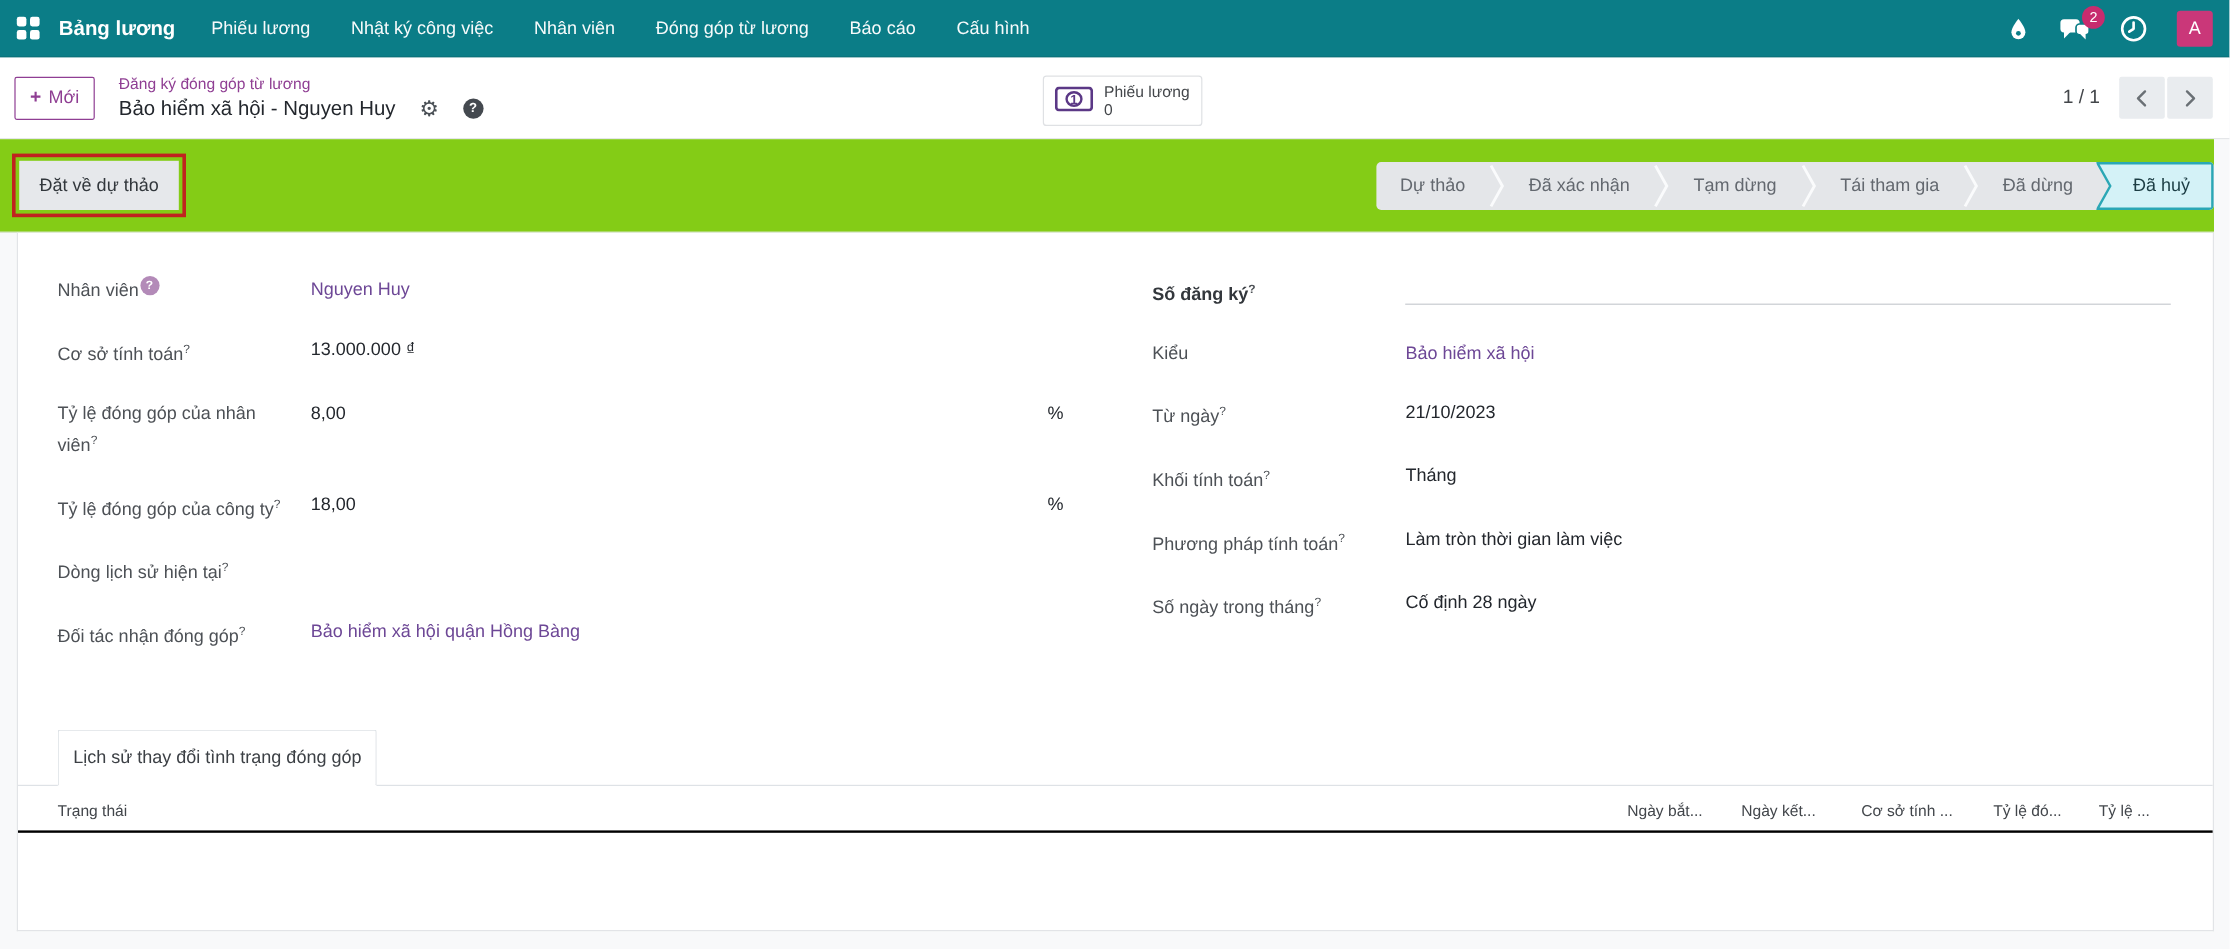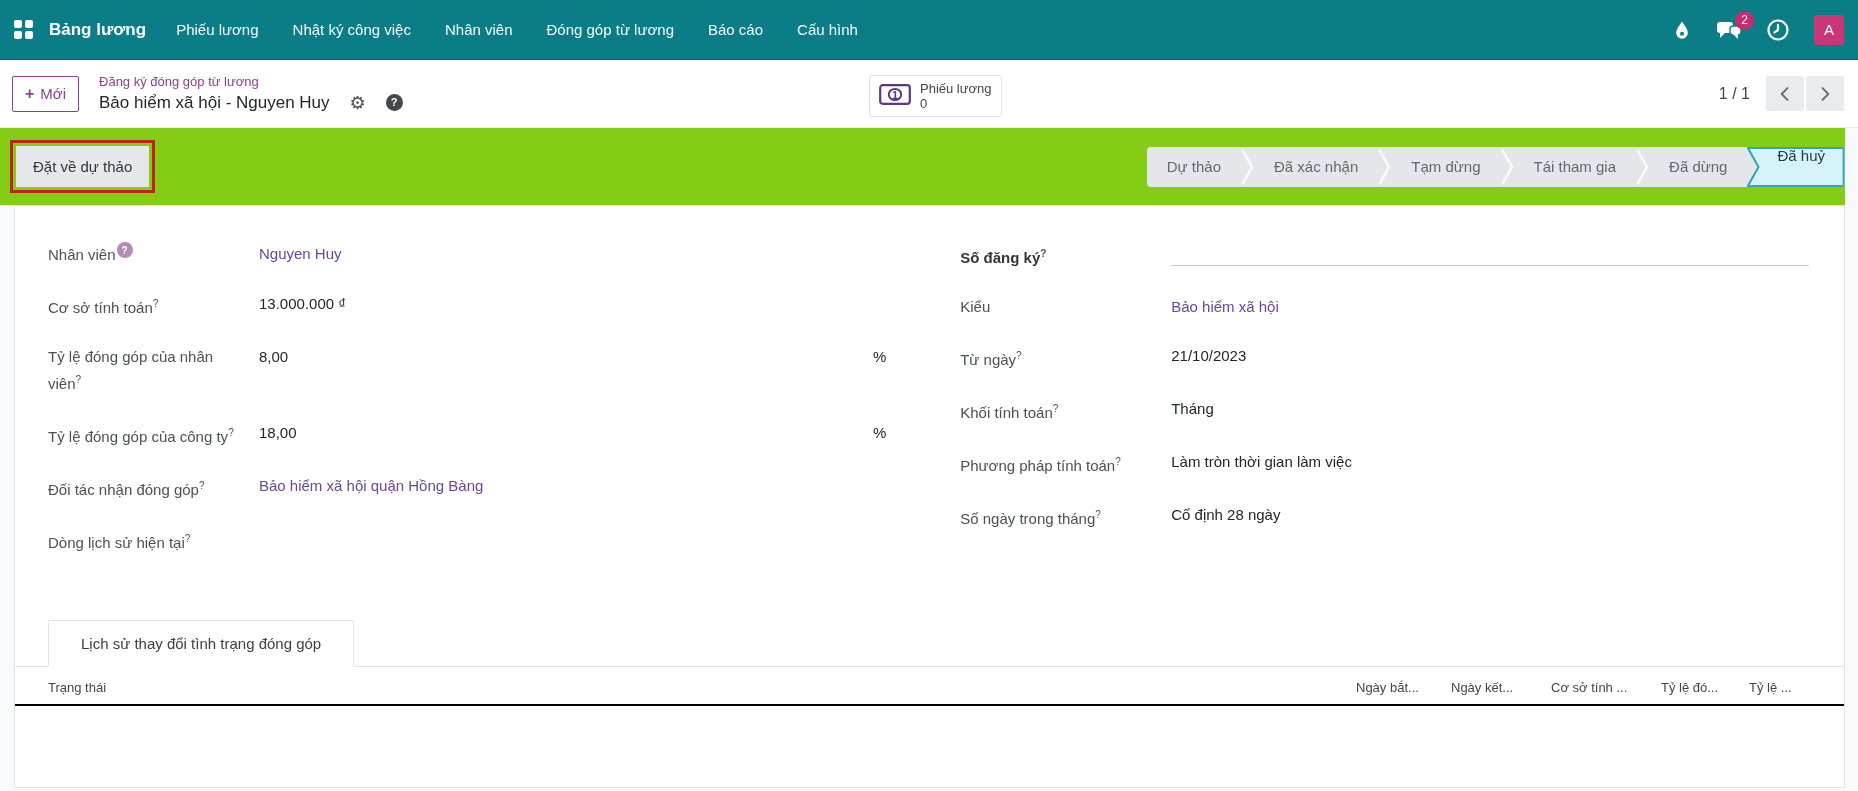--- a/index.html
+++ b/index.html
@@ -7,21 +7,21 @@
   body {
     font-family: "Liberation Sans", sans-serif;
     background: #f8f9fa;
     color: #1f2430;
     overflow: hidden;
     position: relative;
   }
 
   
   .topbar {
-    height: 60px; background: #0b7d87; display: flex; align-items: center;
+    height: 48px; background: #0b7d87; display: flex; align-items: center;
     padding: 0 14px; color: #fff; border-bottom: 1px solid rgba(0,0,0,.15);
   }
   .apps-grid { width: 19px; height: 19px; display: grid; grid-template-columns: 1fr 1fr; gap: 3px; cursor: pointer; }
   .apps-grid span { background: #fff; border-radius: 2px; }
   .brand { font-size: 17px; font-weight: 700; margin: 0 30px 0 16px; cursor: pointer; }
   .topnav { display: flex; gap: 34px; font-size: 15px; }
   .topnav .nav-item { cursor: pointer; opacity: .97; }
   .systray { margin-left: auto; display: flex; align-items: center; gap: 24px; }
   .systray-icon { position: relative; cursor: pointer; display: flex; align-items: center; }
   .badge {
@@ -78,21 +78,21 @@
   .draft-btn {
     background: #e6e8eb; border: none; color: #32373c; font-size: 15px;
     padding: 12px 17px; cursor: pointer; font-family: inherit;
   }
   .statusbar {
     margin-left: auto; height: 40px; background: #e4e6e9; border-radius: 4px;
     display: flex; align-items: stretch; overflow: hidden;
   }
   .stage { display: flex; align-items: center; padding: 0 20px; font-size: 15px; color: #63686f; cursor: pointer; white-space: nowrap; }
   .stage-sep { display: flex; align-items: center; }
-  .stage-active { position: relative; cursor: pointer; display: flex; }
+  .stage-active { position: relative; cursor: pointer; display: flex; align-items: center; }
   .stage-active svg.bgshape { position: absolute; inset: 0; width: 100%; height: 100%; }
   .stage-active .stage-label { position: relative; padding: 0 20px 0 30px; font-size: 15px; color: #1c3d44; }
 
   
   .sheet {
     margin: 0 13px 0 14px; background: #fff; height: 582px;
     border-left: 1px solid #e2e4e7; border-right: 1px solid #e2e4e7; border-bottom: 1px solid #e2e4e7;
     padding: 36px 35px 0 33px; position: relative; overflow: hidden;
   }
   .form-grid { display: flex; justify-content: space-between; }
@@ -113,21 +113,21 @@
     display: inline-flex; width: 16px; height: 16px; border-radius: 50%; background: #b38ab8;
     color: #fff; font-size: 10px; font-weight: 700; align-items: center; justify-content: center;
     vertical-align: super; margin-left: 1px; cursor: pointer;
   }
 
   
   .notebook { margin: 40px -35px 0 -33px; }
   .tab-strip { border-bottom: 1px solid #dee2e6; padding-left: 33px; display: flex; }
   .tab {
     background: #fff; border: 1px solid #dee2e6; border-bottom: 1px solid #fff;
-    margin-bottom: -1px; padding: 14px 32px; font-size: 15px; color: #3c4045;
+    margin-bottom: -1px; padding: 14px 12px; font-size: 15px; color: #3c4045;
     border-radius: 2px 2px 0 0; cursor: pointer;
   }
   .list-header {
     display: flex; align-items: center; padding: 13px 35px 9px 33px;
     border-bottom: 2px solid #000000; font-size: 13px; color: #42464b; font-weight: 500; justify-content: flex-end;
   }
   .col-right-group { margin-left: auto; display: flex; }
   .col { cursor: pointer; white-space: nowrap; overflow: hidden; }
   .col.c1 { width: 95px; } .col.c2 { width: 100px; } .col.c3 { width: 110px; }
   .col.c4 { width: 88px; } .col.c5 { width: 60px; }
@@ -283,29 +283,29 @@
           </span>
       </div>
       <div class="field-row">
         <span class="flabel"><span>Tỷ lệ đóng góp của công ty</span><sup>?</sup></span>
         <span class="fvalue">
             <span class="val">18,00</span>
             <span class="suffix">%</span>
           </span>
       </div>
       <div class="field-row">
+        <span class="flabel"><span>Dòng lịch sử hiện tại</span><sup>?</sup></span>
+        <span class="fvalue">
+            <span class="val"></span>
+          </span>
+      </div>
+      <div class="field-row">
         <span class="flabel"><span>Đối tác nhận đóng góp</span><sup>?</sup></span>
         <span class="fvalue">
             <span class="val link">Bảo hiểm xã hội quận Hồng Bàng</span>
-          </span>
-      </div>
-      <div class="field-row">
-        <span class="flabel"><span>Dòng lịch sử hiện tại</span><sup>?</sup></span>
-        <span class="fvalue">
-            <span class="val"></span>
           </span>
       </div>
     </div>
 
     <div class="fgroup">
       <div class="field-row">
         <span class="flabel required"><span>Số đăng ký</span><sup>?</sup></span>
         <span class="fvalue input-line">
             <span class="val"></span>
           </span>

